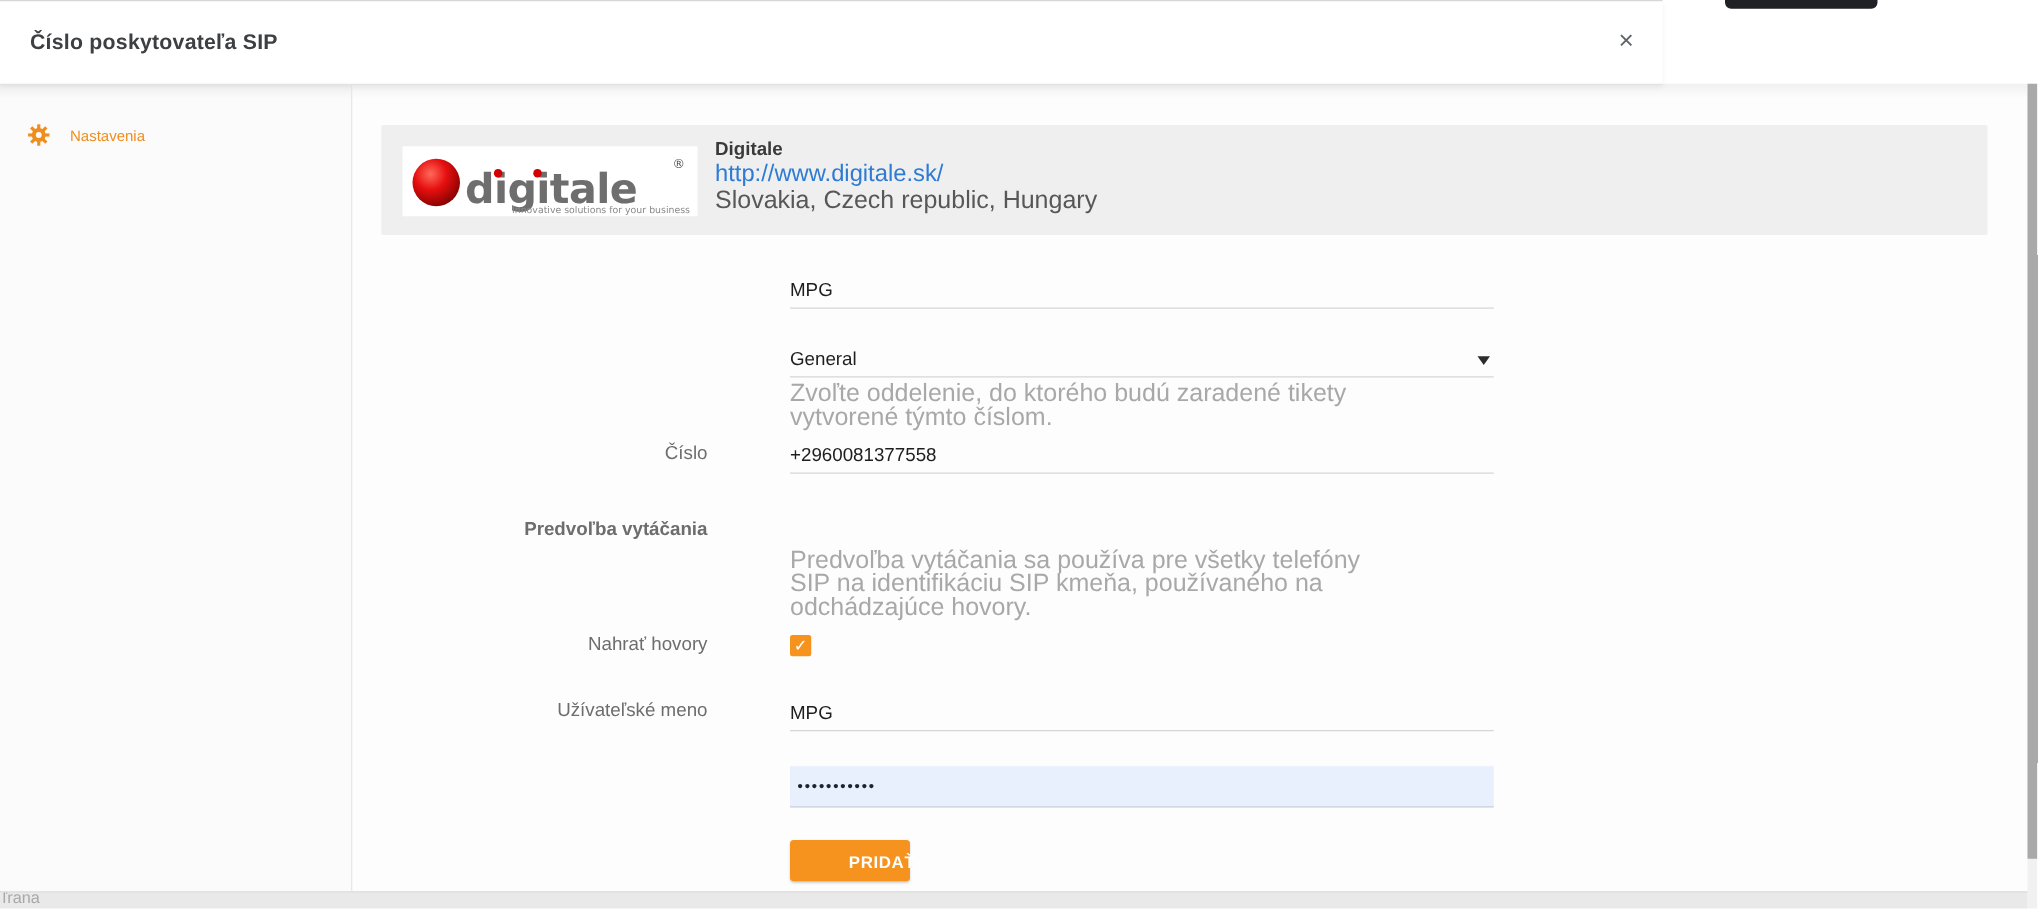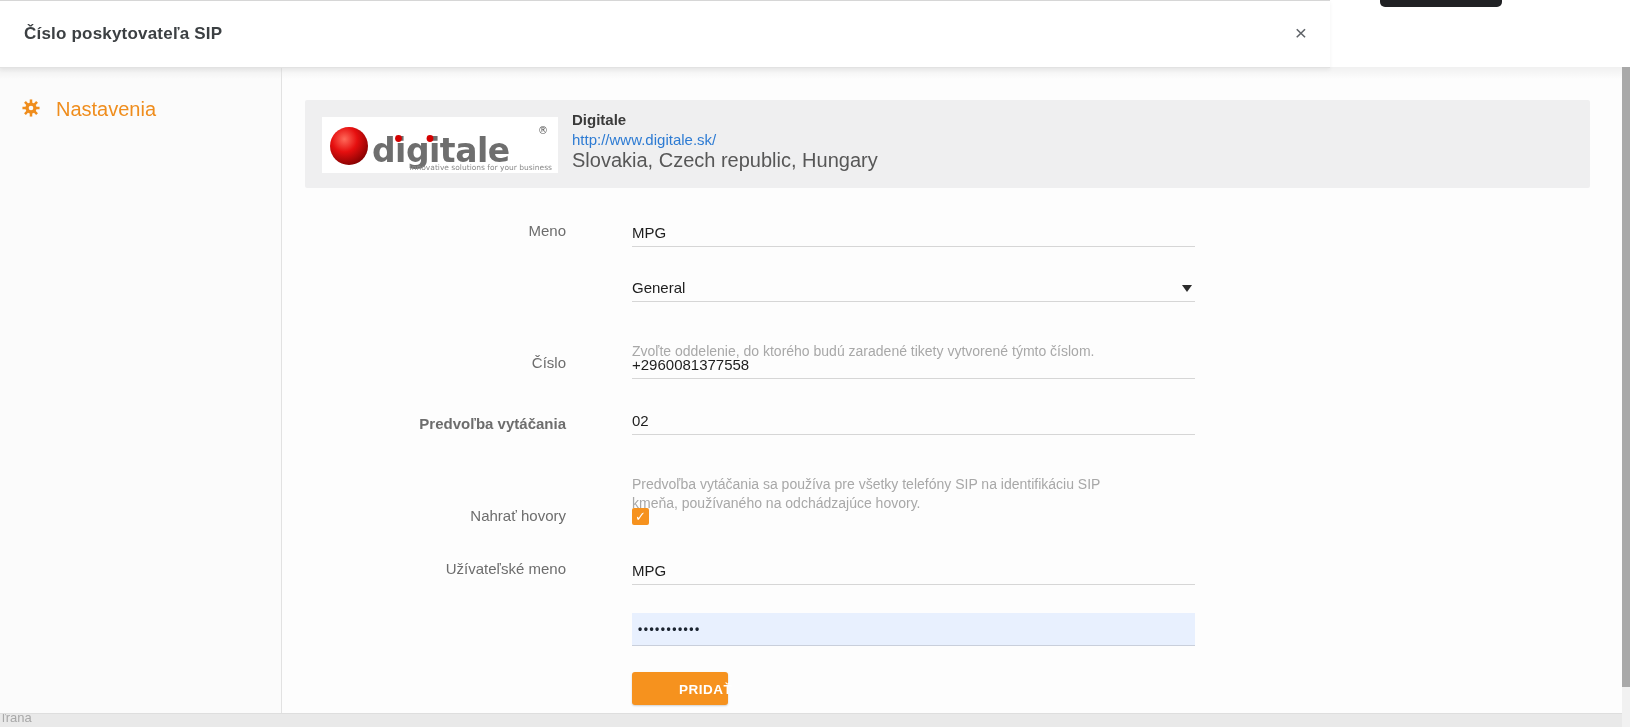--- a/index.html
+++ b/index.html
@@ -17,40 +17,40 @@
   .dark-tab{position:absolute;left:1380px;top:0;width:122px;height:7px;background:#202124;
           border-radius:0 0 5px 5px;z-index:6;}
 
   
   .sidebar{position:absolute;left:0;top:67px;width:281px;height:646px;background:#fbfbfb;
           border-right:1px solid #e2e2e2;
           background-image:linear-gradient(to bottom,rgba(0,0,0,0.055) 0,rgba(0,0,0,0) 12px);}
   .nav-item{position:absolute;left:0;top:27px;width:281px;height:30px;cursor:pointer;}
   .nav-item .gear{position:absolute;left:22px;top:5px;width:18px;height:18px;}
   .nav-item .nav-label{position:absolute;left:56px;top:0;height:30px;line-height:30px;
-          font-size:20px;color:#EF8D1D;}
+          font-size:12px;color:#EF8D1D;}
 
   
   .main{position:absolute;left:282px;top:67px;width:1340px;height:646px;background:#fdfdfd;
           background-image:linear-gradient(to bottom,rgba(0,0,0,0.05) 0,rgba(0,0,0,0) 12px);}
 
   
   .card{position:absolute;left:23px;top:33px;width:1285px;height:88px;background:#efeff0;border-radius:2px;}
   .logo-box{position:absolute;left:17px;top:17px;width:236px;height:56px;background:#fff;overflow:hidden;}
   .card-info{position:absolute;left:267px;top:10px;}
   .card-name{font-size:15px;font-weight:bold;color:#3a3a3a;line-height:20px;}
-  .card-link{font-size:15px;color:#2d7bd3;line-height:20px;text-decoration:none;display:block;}
+  .card-link{font-size:19px;color:#2d7bd3;line-height:20px;text-decoration:none;display:block;}
   .card-regions{font-size:20px;color:#575757;line-height:20px;}
 
   
   .flabel{position:absolute;left:24px;width:260px;text-align:right;font-size:15px;color:#6d6d6d;
           height:20px;line-height:20px;}
   .finput{position:absolute;left:350px;width:563px;height:27px;line-height:27px;font-size:15px;
           color:#1e1e1e;border-bottom:1px solid #d6d6d6;background:transparent;cursor:text;}
-  .fhelper{position:absolute;left:350px;width:480px;font-size:14px;color:#a8a8a8;line-height:19px;margin-top:36px;}
+  .fhelper{position:absolute;left:350px;width:480px;font-size:20px;color:#a8a8a8;line-height:19px;}
   .select-arrow{position:absolute;right:3px;top:11px;width:0;height:0;
           border-left:5.5px solid transparent;border-right:5.5px solid transparent;
           border-top:7px solid #2c2c2c;}
   .checkbox{position:absolute;left:350px;top:441px;width:17px;height:17px;background:#F6921E;
           border-radius:2px;cursor:pointer;text-align:center;}
   .checkbox .check{color:#fff;font-size:13px;line-height:17px;font-weight:bold;display:block;}
   .password-field{position:absolute;left:350px;top:546px;width:563px;height:32px;background:#E8F0FE;
           border-bottom:1px solid #c9cfdb;cursor:text;}
   .password-dots{padding-left:6px;line-height:32px;font-size:12px;letter-spacing:1.5px;
           color:#1b2430;font-weight:bold;}
@@ -122,34 +122,32 @@
           <text x="230" y="53" text-anchor="end" font-family="'DejaVu Sans',sans-serif" font-size="7.5" fill="#8a8a8a">Innovative solutions for your business</text>
         </svg>
       </div>
       <div class="card-info">
         <div class="card-name">Digitale</div>
         <a class="card-link" href="#">http://www.digitale.sk/</a>
         <div class="card-regions">Slovakia, Czech republic, Hungary</div>
       </div>
     </div>
 
-    <div class="flabel" style="top:154px;">Meno</div>
     <div class="finput" style="top:152px;">MPG</div>
 
     <div class="finput" style="top:207px;">
       <span>General</span>
       <span class="select-arrow"></span>
     </div>
     <div class="fhelper" style="top:239px;">Zvoľte oddelenie, do ktorého budú zaradené tikety vytvorené týmto číslom.</div>
 
     <div class="flabel" style="top:286px;">Číslo</div>
     <div class="finput" style="top:284px;">+2960081377558</div>
 
     <div class="flabel" style="top:347px;font-weight:bold;">Predvoľba vytáčania</div>
-    <div class="finput" style="top:340px;">02</div>
     <div class="fhelper" style="top:372px;">Predvoľba vytáčania sa používa pre všetky telefóny SIP na identifikáciu SIP kmeňa, používaného na odchádzajúce hovory.</div>
 
     <div class="flabel" style="top:439px;">Nahrať hovory</div>
     <div class="checkbox">
       <span class="check">✓</span>
     </div>
 
     <div class="flabel" style="top:492px;">Užívateľské meno</div>
     <div class="finput" style="top:490px;">MPG</div>
 

